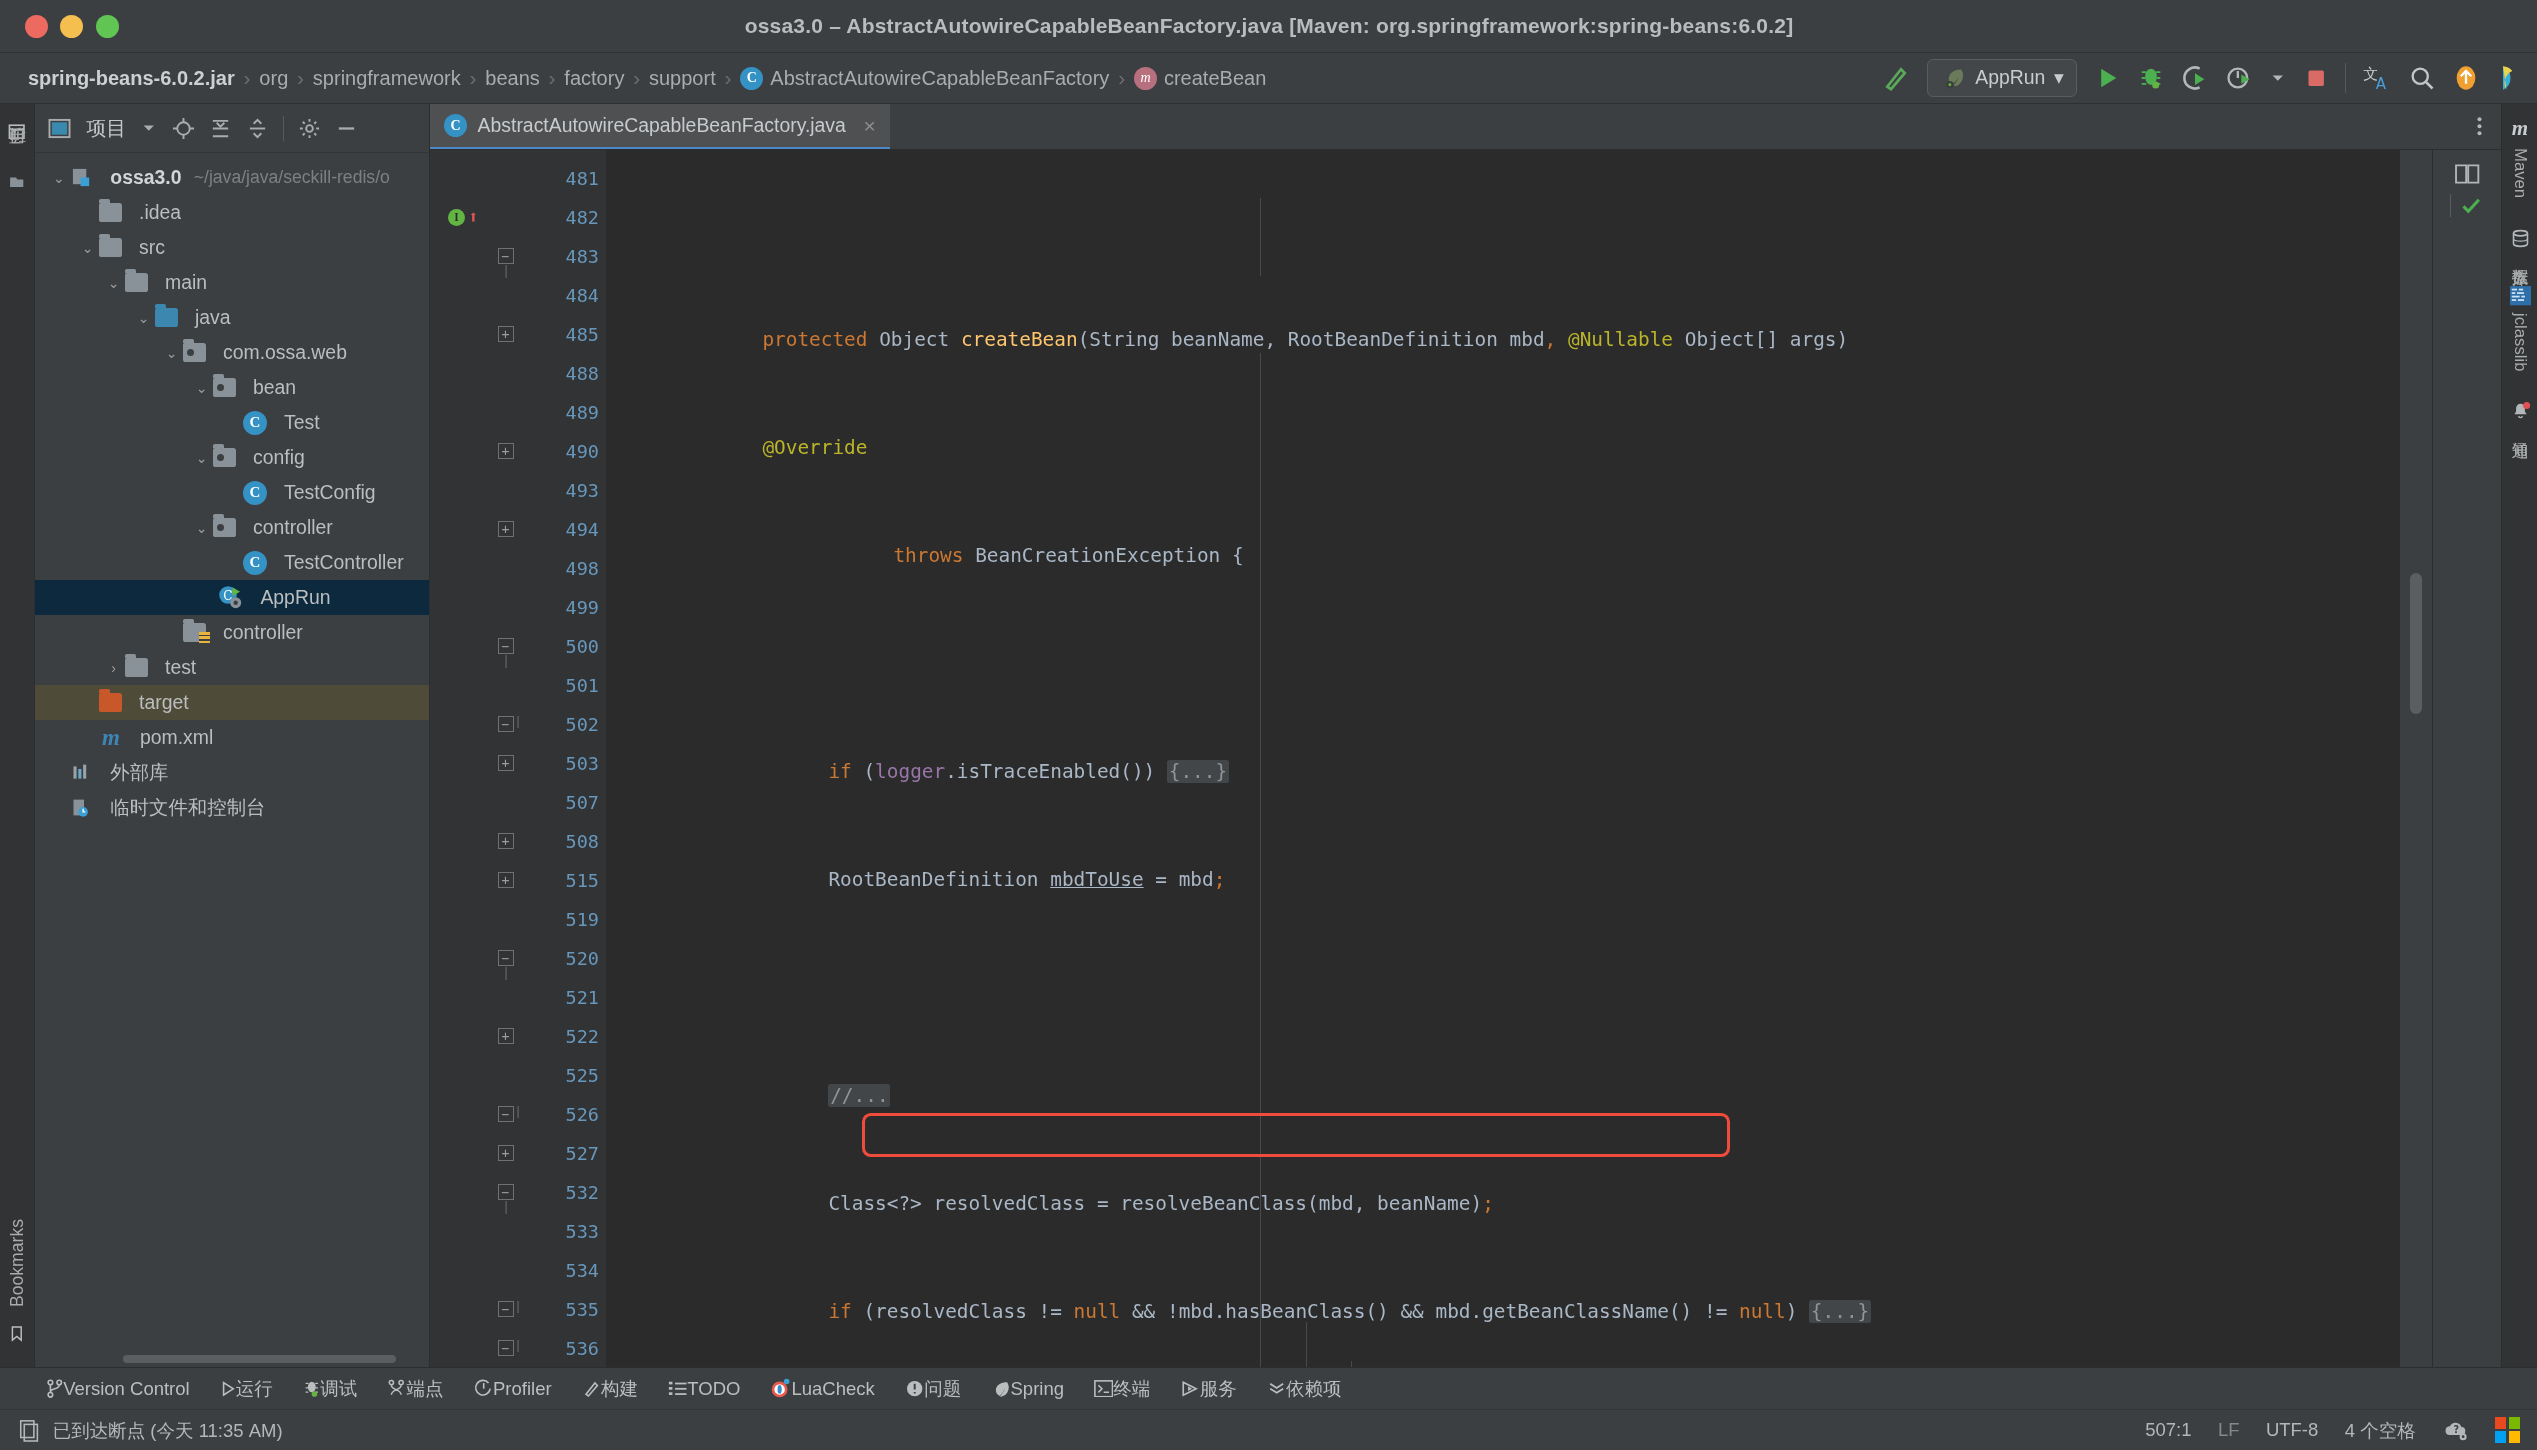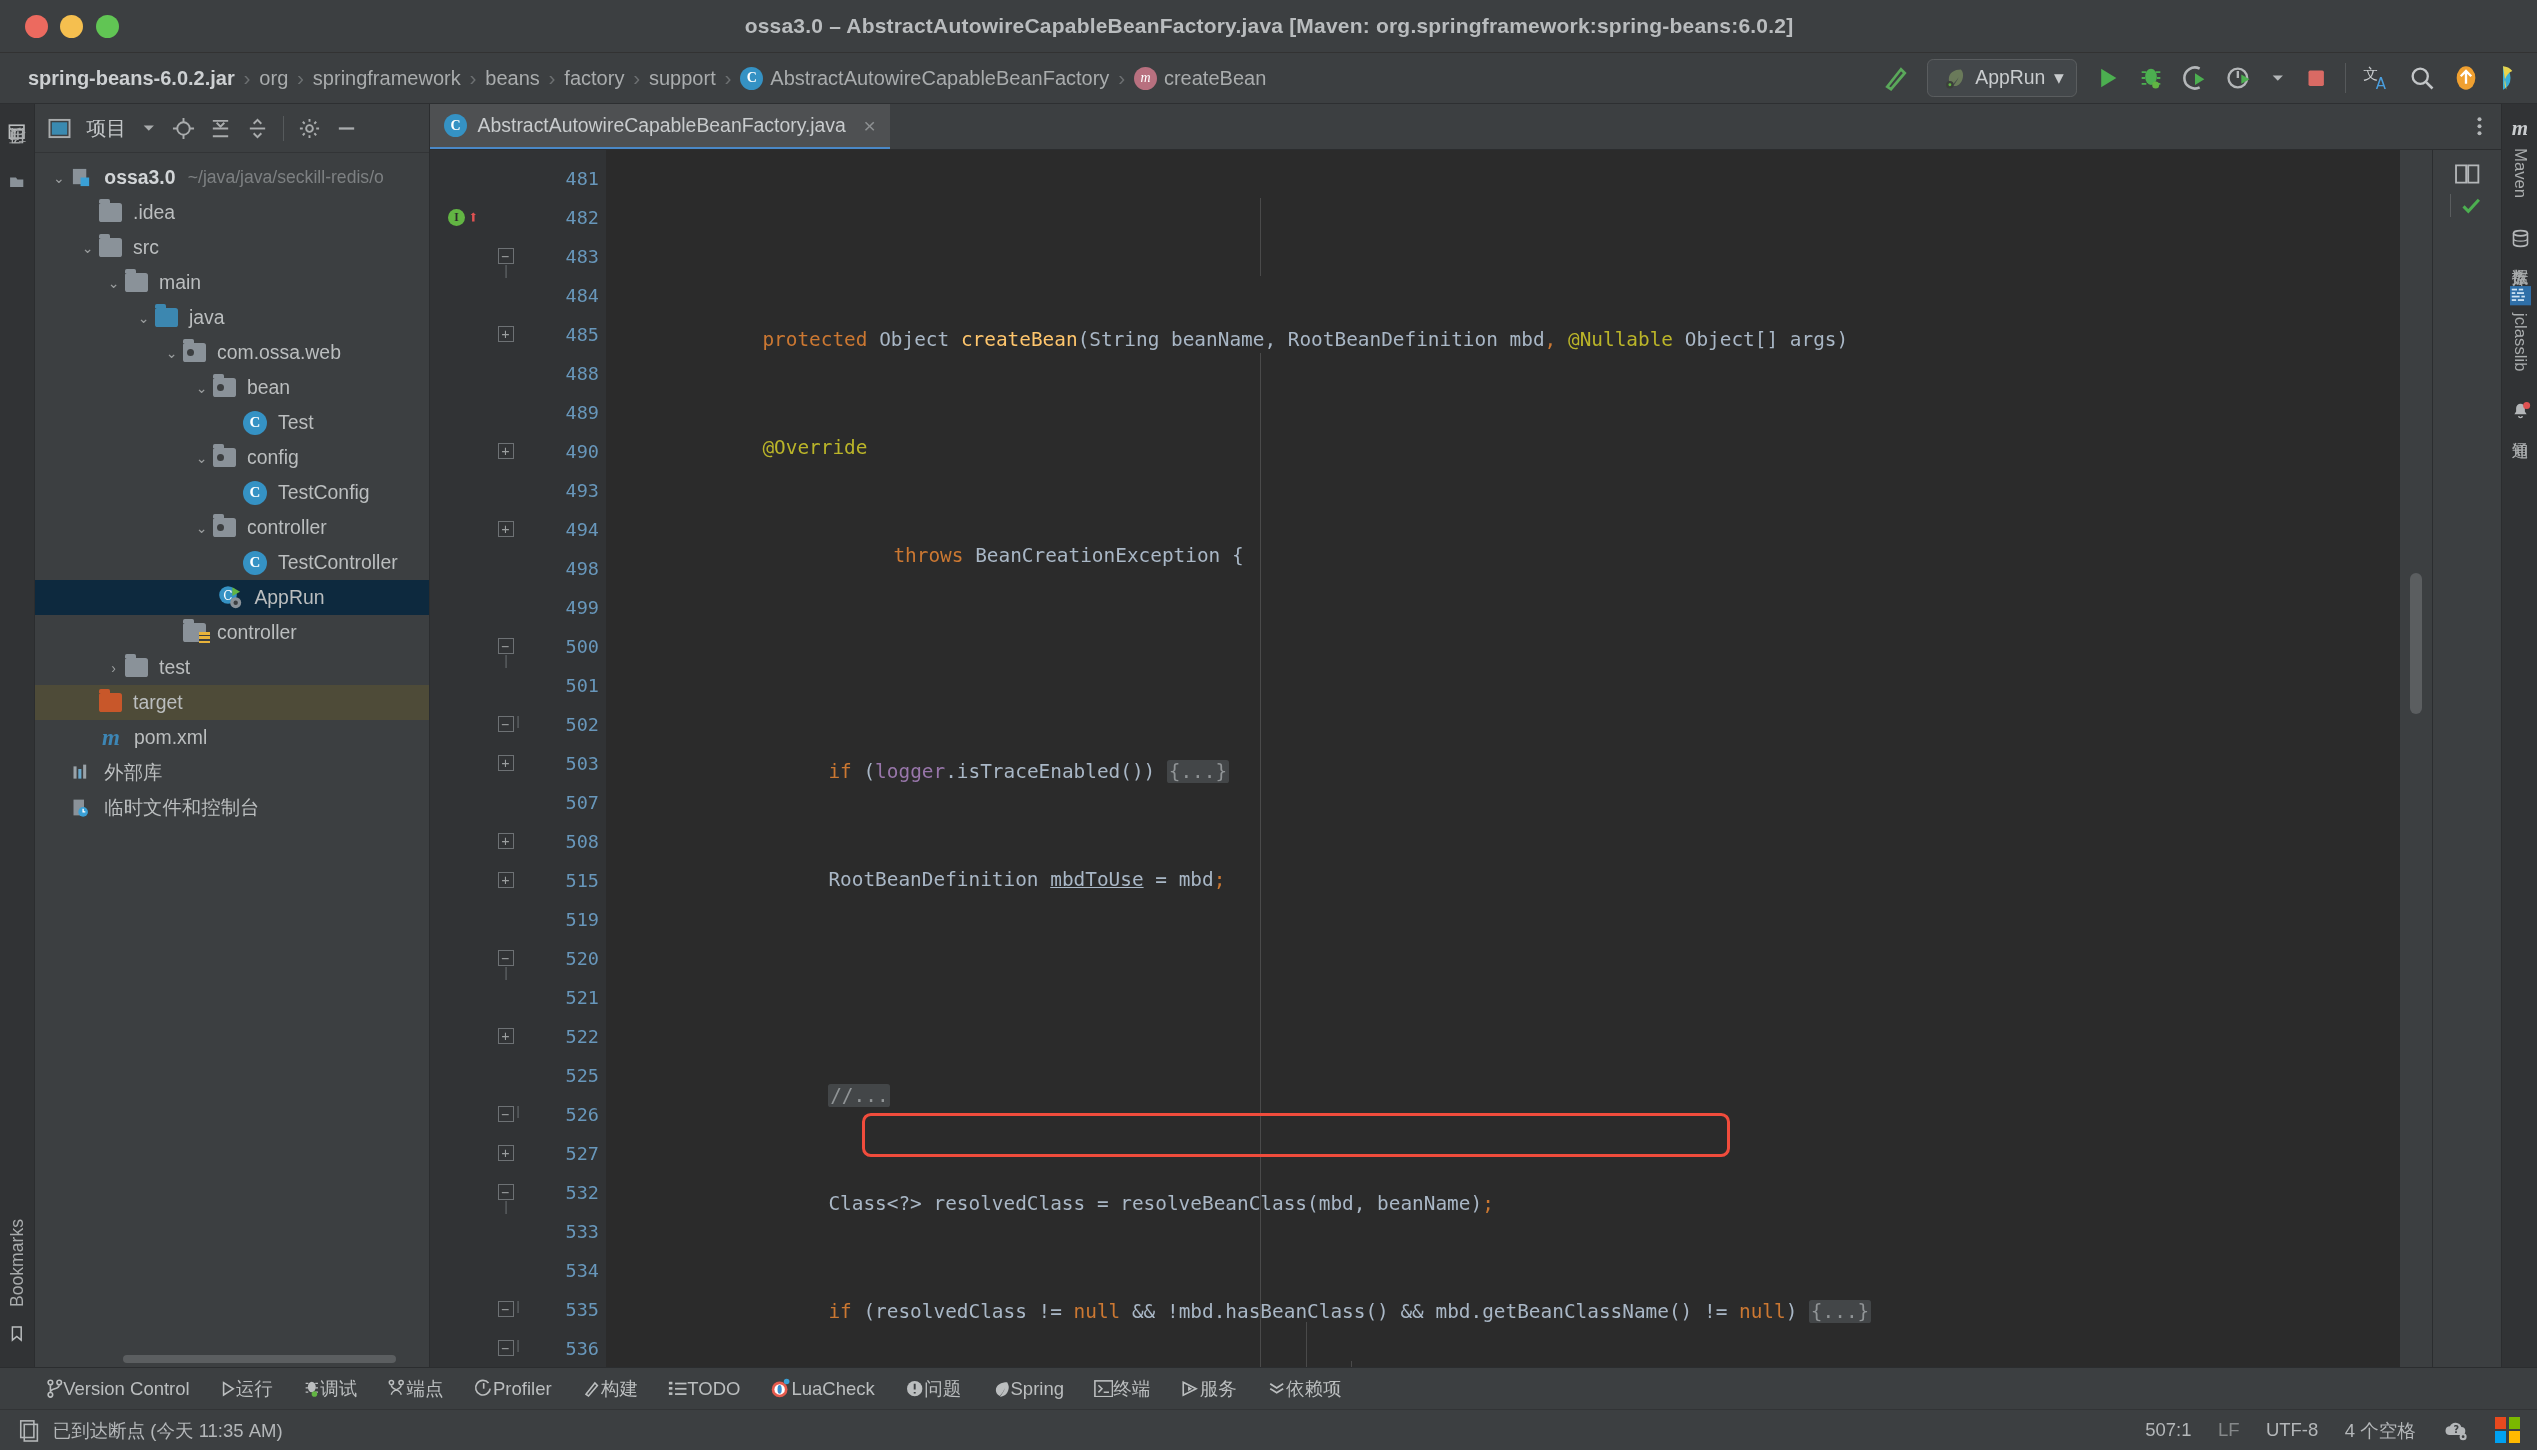--- a/index.html
+++ b/index.html
@@ -100,21 +100,21 @@
   }
   .panel-title { font-size: 20px; color: #c3c6c8; }
   .tree { flex: 1; overflow: hidden; padding-top: 7px; font-size: 19.4px; color: #bbbebf; }
   .row {
     height: 35px; display: flex; align-items: center; white-space: nowrap;
     padding-right: 5.3px;
   }
   .row.selected { background: #0d293e; }
   .row.target-hl { background: #4e4b38; }
   .arrow { width: 23px; text-align: center; color: #9b9e9f; font-size: 14px; flex: 0 0 23px; }
-  .node-label { margin-left: 11px; }
+  .node-label { margin-left: 17px; }
   .node-sub { color: #7d8082; font-size: 17.6px; margin-left: 12.3px; }
   .node-bold { font-weight: bold; color: #d2d5d7; }
   .folder {
     width: 23px; height: 18.5px; background: #8a9299; border-radius: 1.8px 2.6px 2.6px 2.6px;
     position: relative; flex: 0 0 23px;
   }
   .folder::before {
     content:''; position:absolute; top:-4.4px; left:0; width: 10.6px; height: 4.4px;
     background: #8a9299; border-radius: 1.8px 1.8px 0 0;
   }

